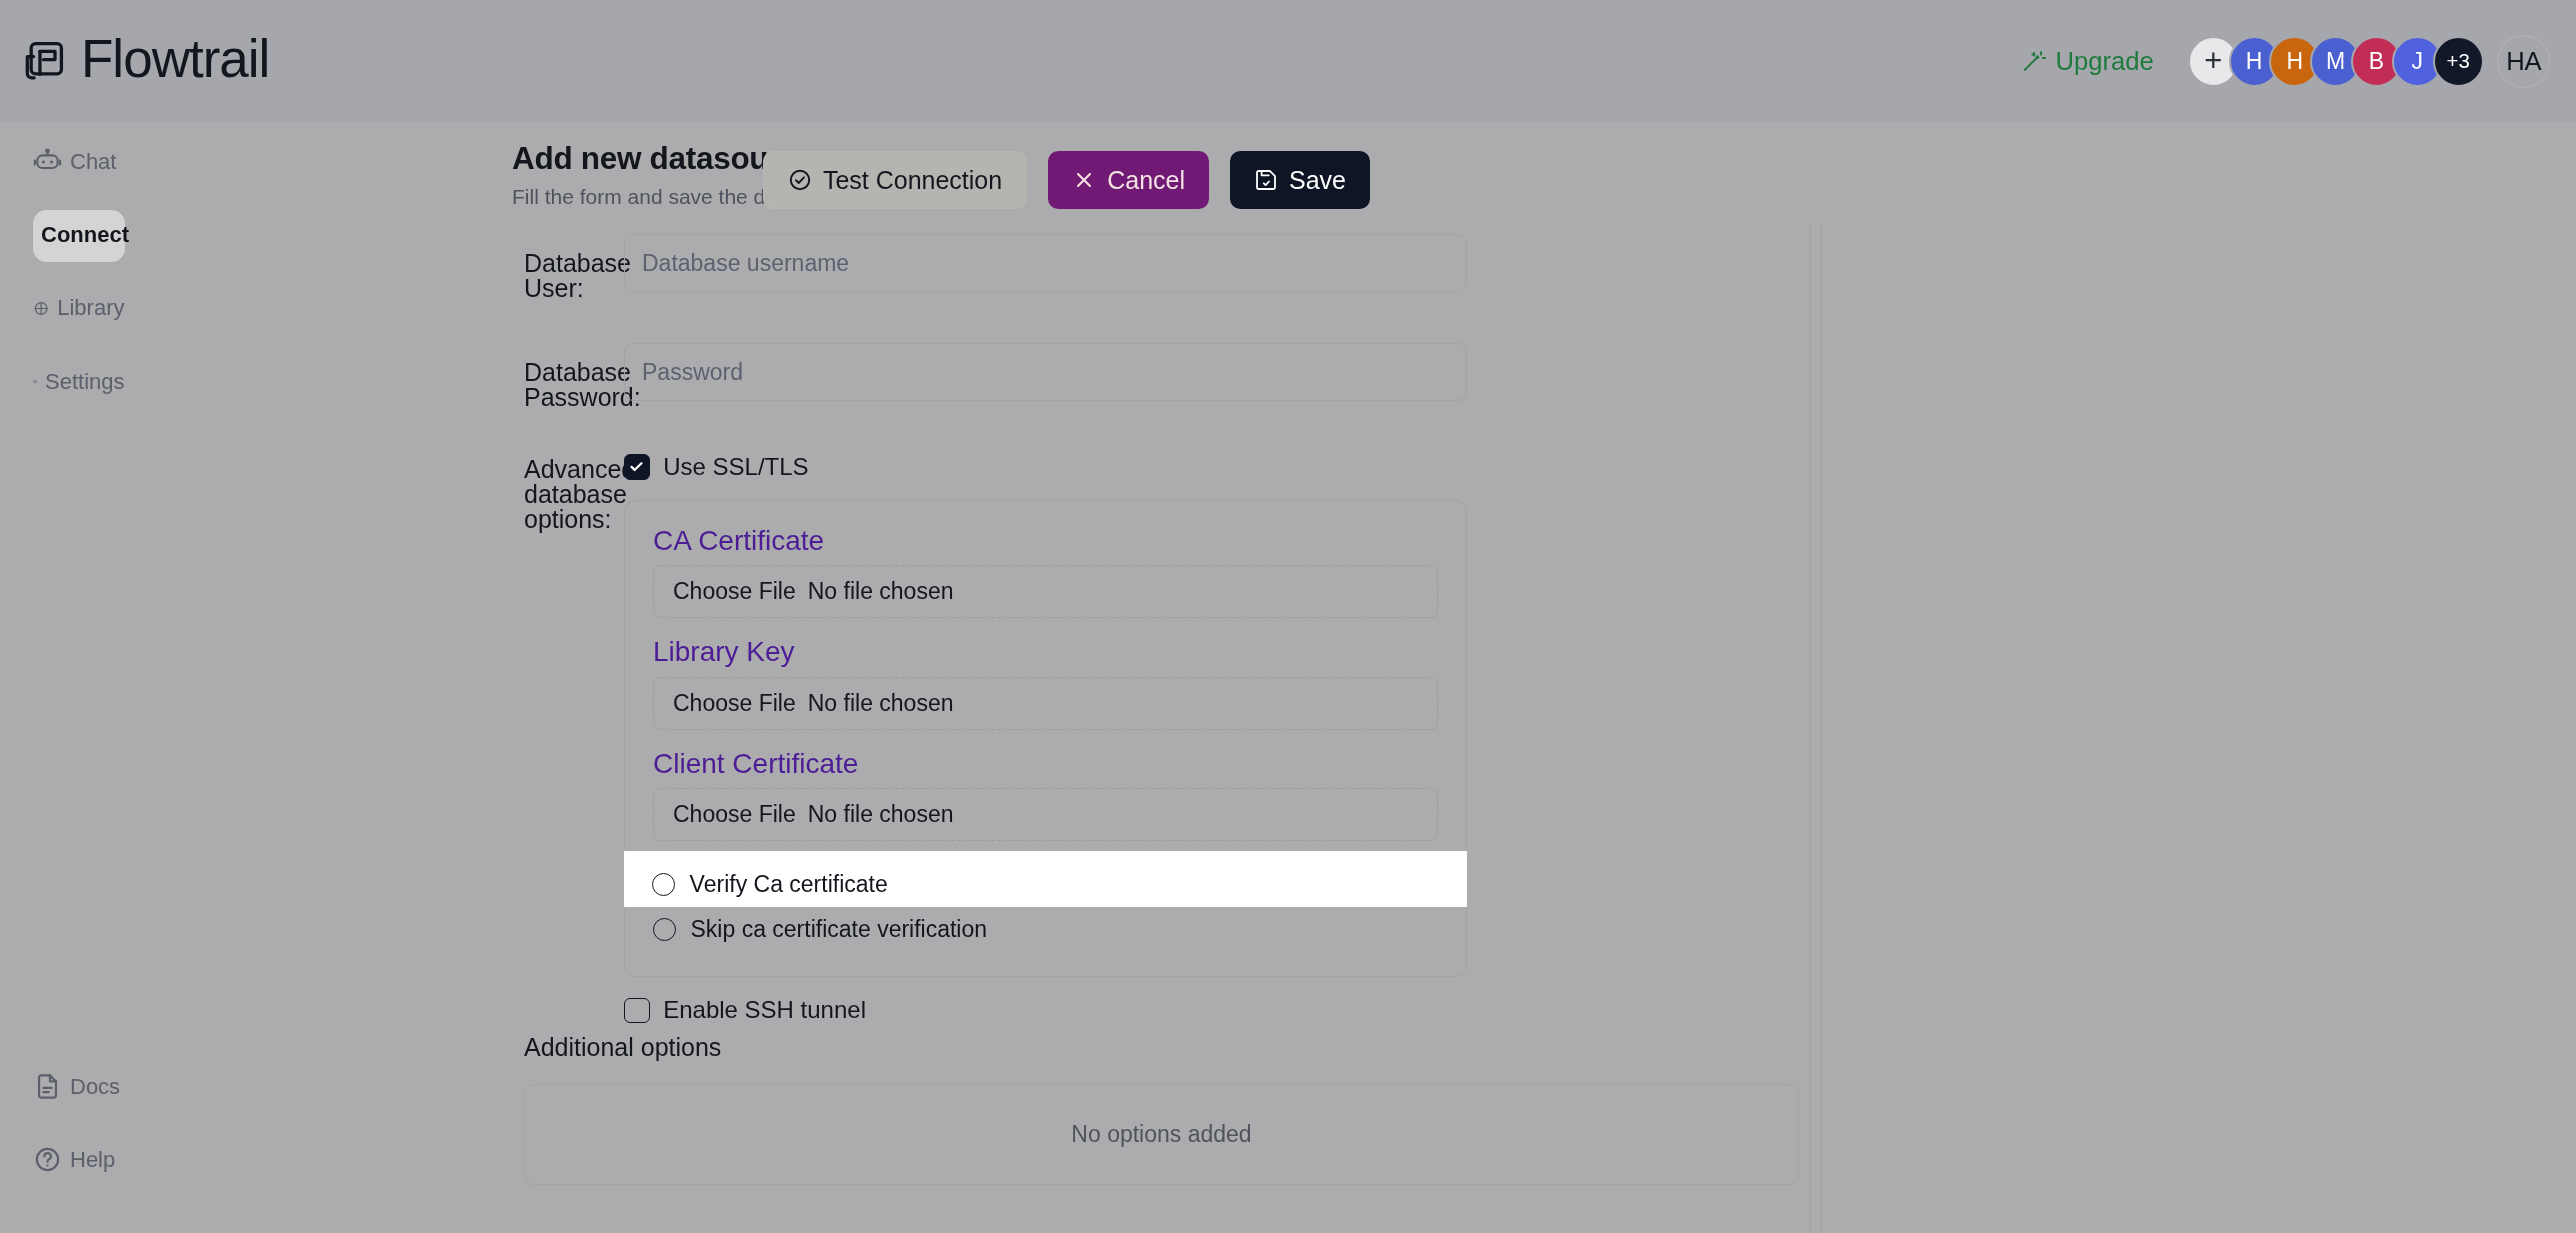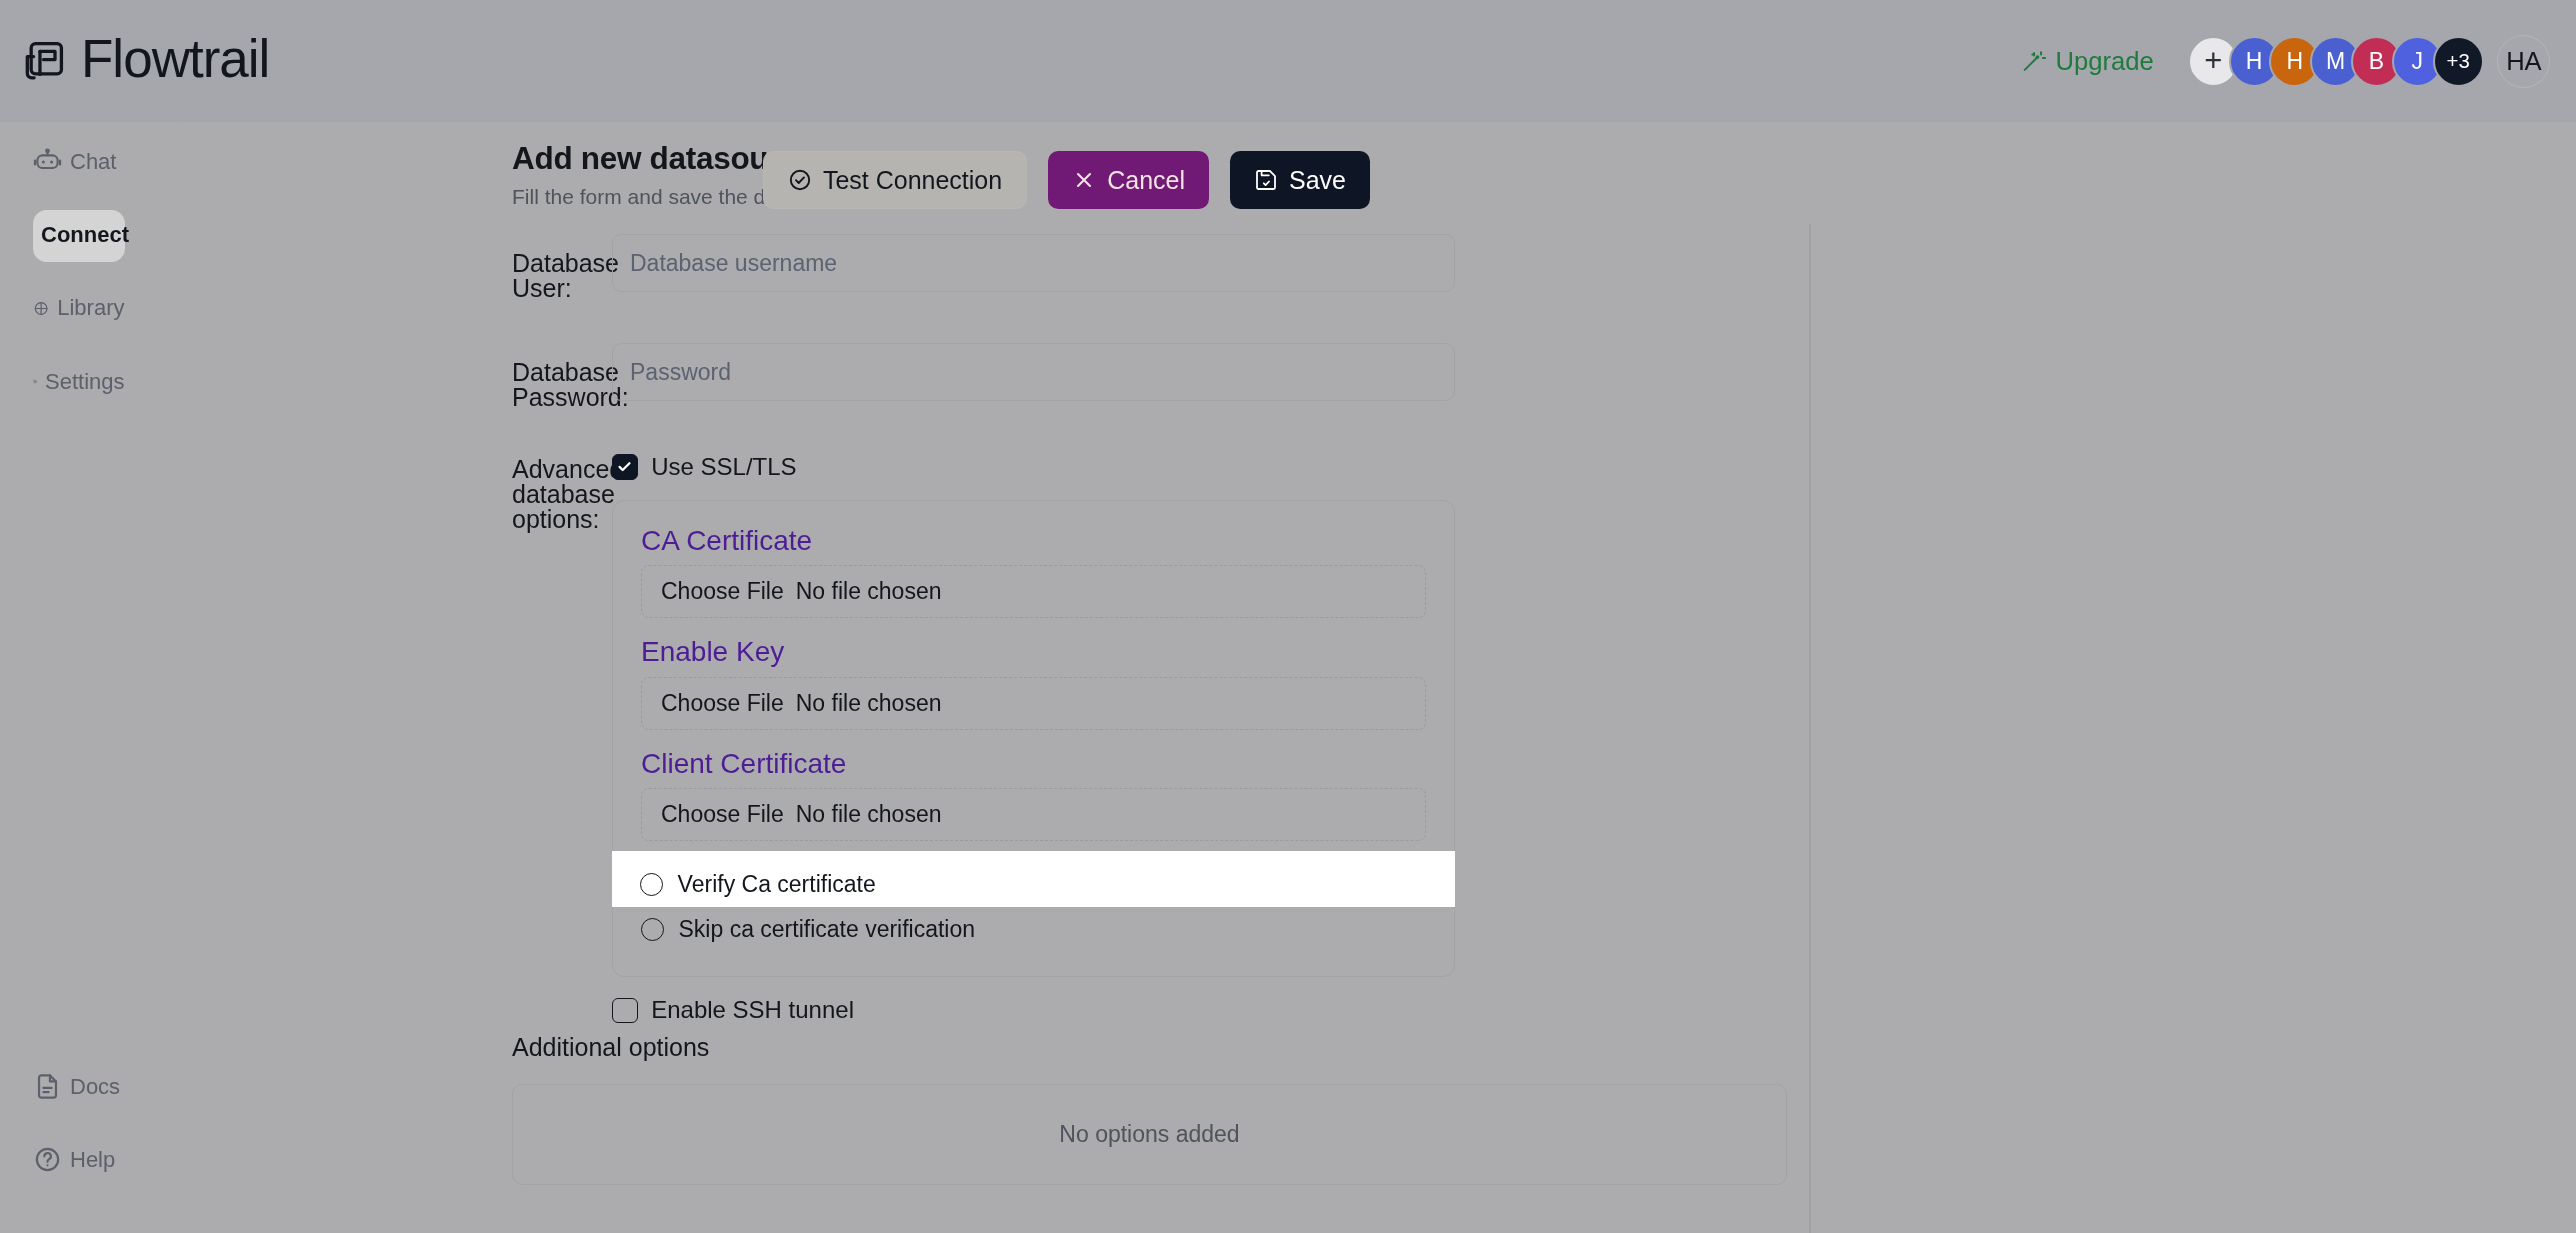--- a/index.html
+++ b/index.html
@@ -104,21 +104,21 @@
   #btn-test { background: #B6B4B1; color: #13161d; border: 0.9px solid #b9b7b4; }
   #btn-cancel { background: #701a75; color: #f4e3e2; }
   #btn-save { background: #0E1524; color: #ffffff; }
 
   
   #form-scroll {
     position: absolute; left: 0; top: 101px; width: 2407px; height: 1010px;
     overflow: hidden;
   }
   #form-col {
-    position: absolute; left: 0; top: 0; width: 1641px; height: 100%;
+    position: absolute; left: 12px; top: 0; width: 1641px; height: 100%;
     border-right: 1.7px solid #A0A0A2;
   }
 
   .form-row { position: relative; display: flex; align-items: flex-start; }
   .form-label {
     width: 443px; flex: 0 0 443px; padding-left: 343px;
     font-size: 25px; color: #13161d; line-height: 1;
   }
   .form-field { flex: 1 1 auto; padding-right: 20.4px; }
 
@@ -384,21 +384,21 @@
 
             <div class="file-group">
               <div class="file-label">CA Certificate</div>
               <div class="file-drop">
                 <span class="file-btn-text">Choose File</span>
                 <span class="file-status">No file chosen</span>
               </div>
             </div>
 
             <div class="file-group">
-              <div class="file-label">Enable Key</div>
+              <div class="file-label">Library Key</div>
               <div class="file-drop">
                 <span class="file-btn-text">Choose File</span>
                 <span class="file-status">No file chosen</span>
               </div>
             </div>
 
             <div class="file-group">
               <div class="file-label">Client Certificate</div>
               <div class="file-drop">
                 <span class="file-btn-text">Choose File</span>

